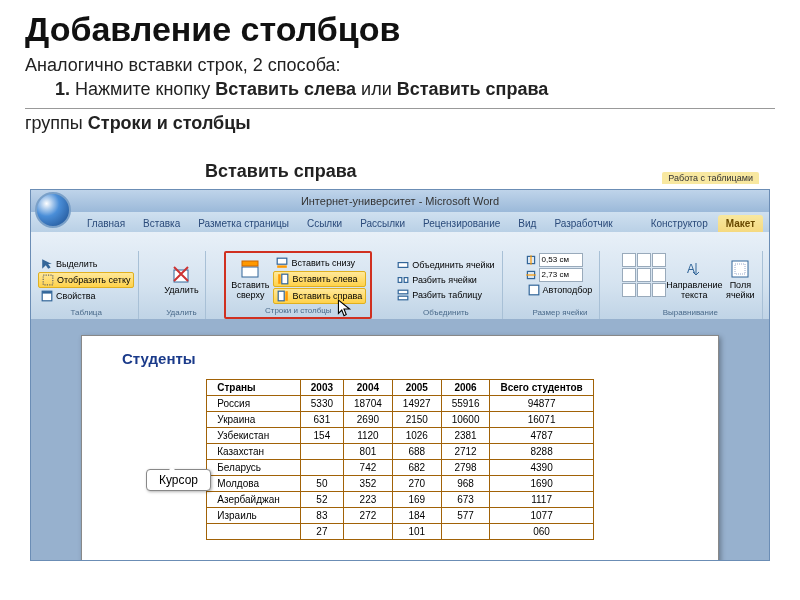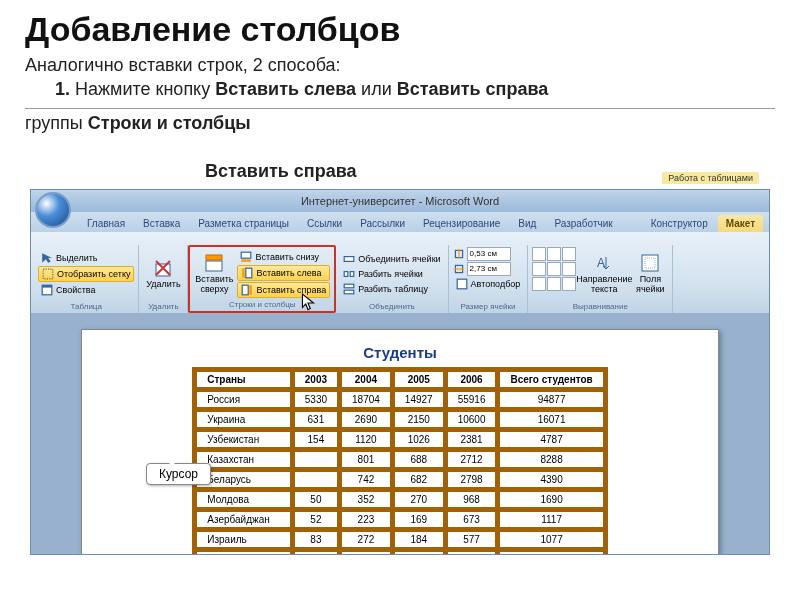--- a/index.html
+++ b/index.html
@@ -13,38 +13,38 @@
 .word-window{margin:6px 30px 0 30px;border:1px solid #6b8db5;background:#c9d7e8}
 .titlebar{height:22px;background:linear-gradient(#bfd4ea,#9bb9d9);display:flex;align-items:center;font-size:10px;color:#333;padding:0 6px;position:relative}
 .orb{width:32px;height:32px;border-radius:50%;background:radial-gradient(circle at 30% 30%,#fff,#4a8ed8 40%,#1a4a8a);position:absolute;left:4px;top:2px;z-index:5;border:2px solid #7aa0c8}
 .qat{position:absolute;left:44px;top:3px;display:flex;gap:4px}
 .qat span{width:14px;height:14px;background:#dbe7f3;border:1px solid #8aa;border-radius:2px}
 .win-title{margin:0 auto;font-size:11px}
 .tab-area{background:linear-gradient(#cfe0f0,#b9d0e6);height:20px;display:flex;align-items:flex-end;padding-left:48px;font-size:10px;gap:2px;position:relative}
 .tab{padding:3px 8px;color:#2a4a7a}
 .context-tab{position:absolute;right:10px;top:-18px;font-size:9px;color:#333;background:#f8e8a0;padding:1px 6px;border-radius:2px 2px 0 0}
 .tab.active{background:linear-gradient(#f8e8a0,#f5d980);border-radius:3px 3px 0 0;color:#6a4a00;font-weight:bold}
-.ribbon{background:linear-gradient(#e8f0f8,#d5e3f0 60%,#c0d4e6);height:68px;display:flex;padding:13px 3px 0 3px;gap:0;font-size:9px}
+.ribbon{background:linear-gradient(#e8f0f8,#d5e3f0 60%,#c0d4e6);height:68px;display:flex;padding:19px 3px 0 3px;gap:18px;font-size:9px}
 .group{border-right:1px solid #a8c0d6;padding:2px 4px;display:flex;flex-direction:column;justify-content:space-between;position:relative}
 .group-label{text-align:center;color:#4a6a8a;font-size:8px;padding-top:2px}
 .group-content{display:flex;gap:3px;flex:1}
 .big-btn{display:flex;flex-direction:column;align-items:center;justify-content:center;width:40px;text-align:center;line-height:1.1}
 .big-btn .ico{width:20px;height:20px;margin-bottom:2px}
 .small-stack{display:flex;flex-direction:column;gap:1px;justify-content:center}
 .small-btn{display:flex;align-items:center;gap:3px;padding:1px 3px;white-space:nowrap}
 .small-btn .ico{width:12px;height:12px}
 .hl-yellow{background:linear-gradient(#ffe89a,#ffd24a);border:1px solid #e0b020;border-radius:2px}
 .hl-red{border:2px solid #d03020;border-radius:2px}
 .cursor{position:absolute;width:16px;height:20px;z-index:20}
 .cursor svg{width:100%;height:100%}
 .doc-area{background:#97b1ce;padding:16px 50px 0 50px;height:225px;overflow:hidden}
 .page{background:#fff;border:1px solid #888;box-shadow:2px 2px 5px rgba(0,0,0,0.3);padding:10px 40px;height:260px}
-.doc-title{text-align:center;font-weight:bold;color:#1a3a8a;font-size:15px;margin:4px 0 6px}
+.doc-title{font-weight:bold;color:#1a3a8a;font-size:15px;margin:4px 0 12px}
 table.data{border-collapse:collapse;margin:0 auto;font-size:10px}
-table.data td,table.data th{border:5px solid #a16207;padding:2px 10px;text-align:center}
+table.data td,table.data th{border:1px solid #a16207;padding:2px 10px;text-align:center}
 table.data th{font-weight:bold}
 table.data td:first-child,table.data th:first-child{text-align:left;padding-right:20px}
 .callout{position:absolute;background:#fff;border:1px solid #888;border-radius:4px;padding:3px 12px;font-size:12px;box-shadow:1px 1px 3px rgba(0,0,0,0.3)}
 .callout::after{content:"";position:absolute;top:-8px;left:20px;border:5px solid transparent;border-bottom-color:#fff}
 .spin{display:flex;flex-direction:column;gap:1px}
 .spin-row{display:flex;align-items:center;gap:2px}
 .spin-box{width:38px;height:12px;background:#fff;border:1px solid #9ab;font-size:8px;padding:0 2px;line-height:12px}
 .ico svg{width:100%;height:100%}
 </style>
 </head>

